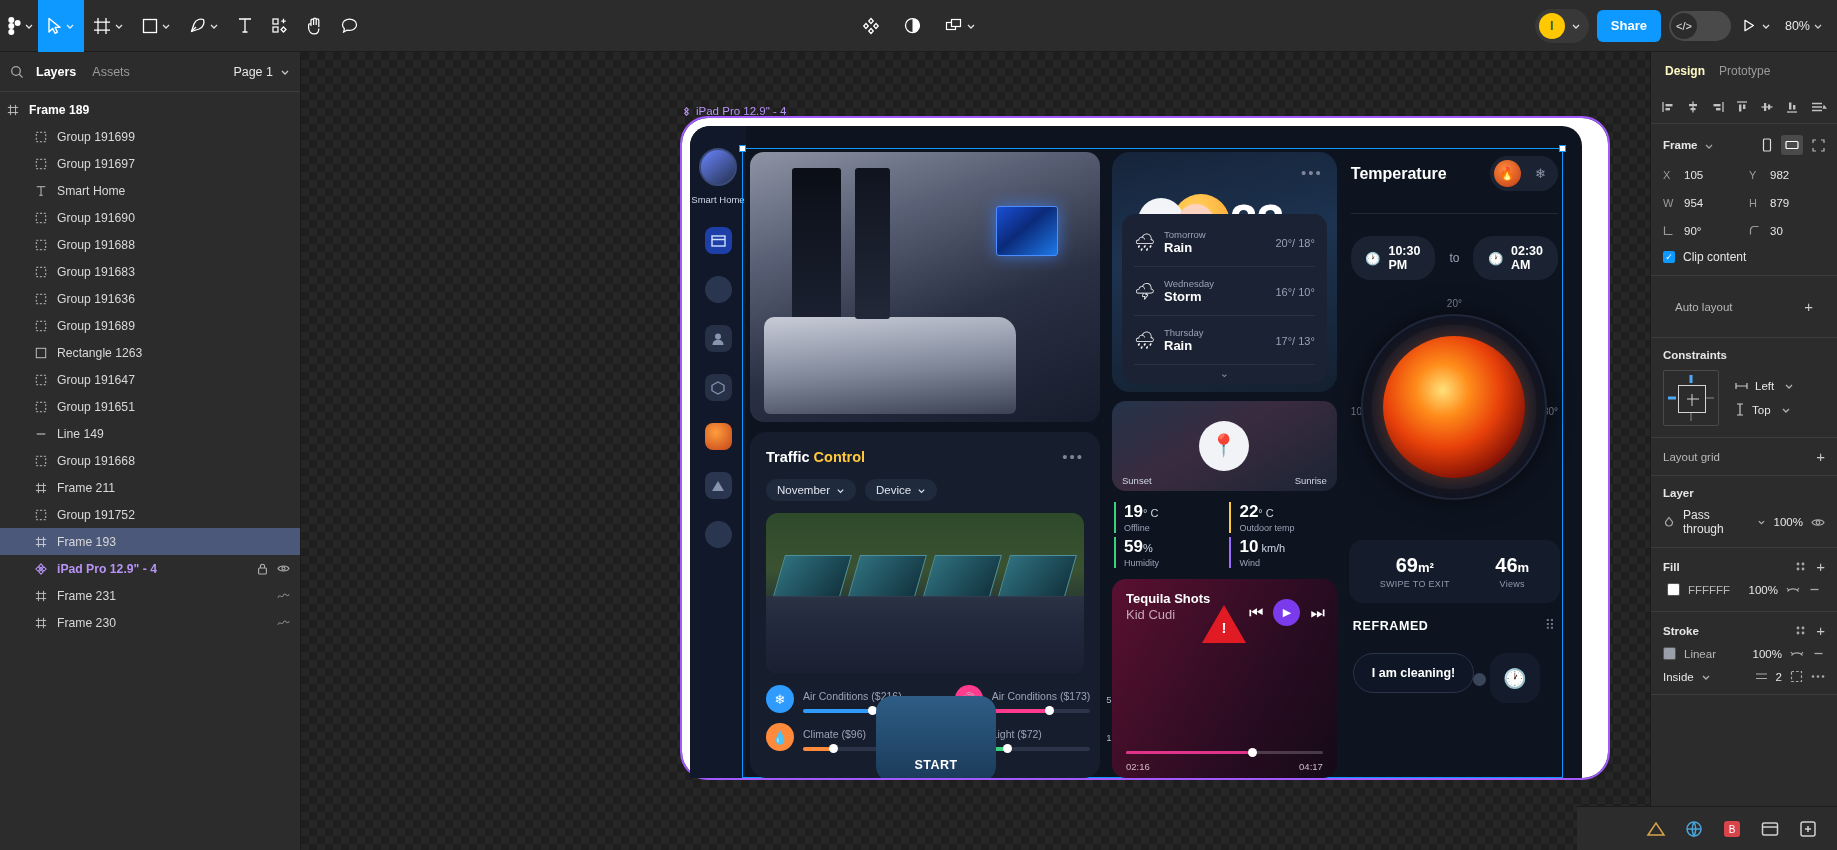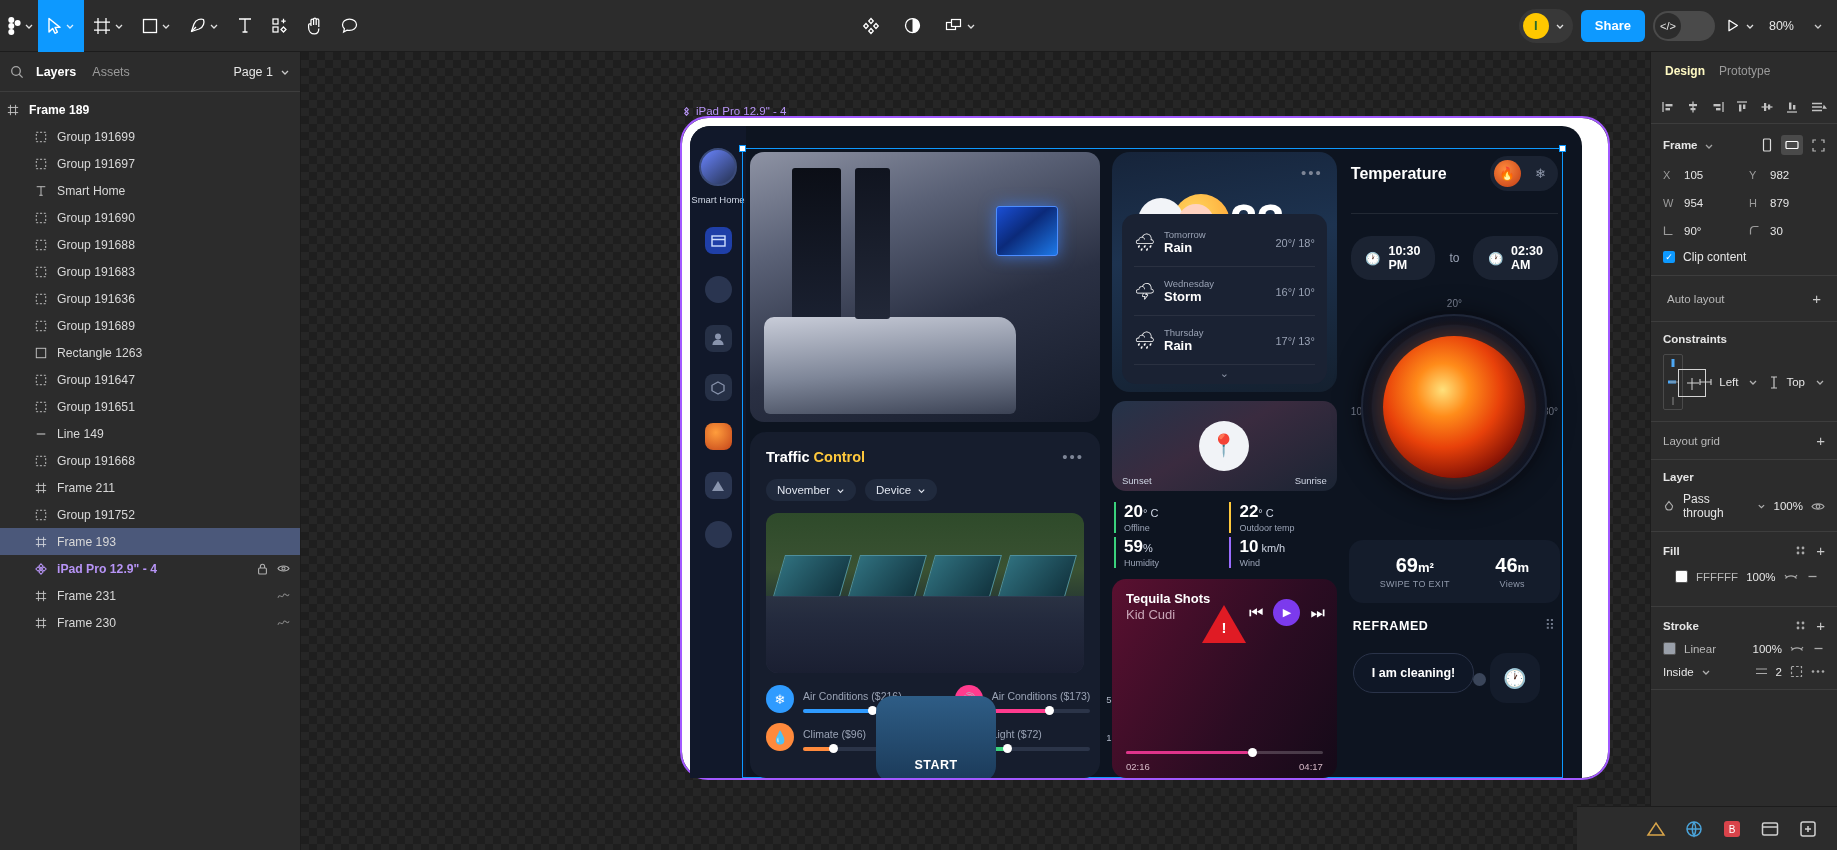--- a/index.html
+++ b/index.html
@@ -52,21 +52,21 @@
     width: 62px; height: 30px; border-radius: 16px; background: #4a4a4a;
     display: flex; align-items: center; padding: 2px; cursor: pointer;
   }
   .code-knob {
     width: 26px; height: 26px; border-radius: 50%; background: #2c2c2c;
     display: flex; align-items: center; justify-content: center;
     font-size: 11px; color: #e6e6e6;
   }
   .present { display: flex; align-items: center; gap: 2px; cursor: pointer; padding: 0 2px; }
   .zoom-level {
-    font-size: 12.5px; color: #e6e6e6; display: flex; align-items: center; gap: 16px;
+    font-size: 12.5px; color: #e6e6e6; display: flex; align-items: center; gap: 0;
     cursor: pointer; padding-left: 4px;
   }
 
   
   .body-row { display: flex; flex: 1 1 auto; min-height: 0; }
 
   
   .left-panel {
     width: 301px; flex: 0 0 301px; background: #2c2c2c;
     display: flex; flex-direction: column; border-right: 1px solid #1c1c1c;
@@ -461,21 +461,21 @@
   .cbox .inner::before, .cbox .inner::after {
     content:""; position: absolute; background: #d4d4d4;
   }
   .cbox .inner::before { left: 50%; top: 8px; width: 1px; height: 12px; transform: translateX(-.5px); }
   .cbox .inner::after { top: 50%; left: 8px; height: 1px; width: 12px; transform: translateY(-.5px); }
   .cb-arm { position: absolute; background: #8a8a8a; }
   .cb-arm.top { left: 50%; top: 4px; width: 3px; height: 8px; transform: translateX(-1.5px); background: #4ea8f5; }
   .cb-arm.bottom { left: 50%; bottom: 4px; width: 1px; height: 8px; transform: translateX(-.5px); }
   .cb-arm.left { top: 50%; left: 4px; height: 3px; width: 8px; transform: translateY(-1.5px); background: #4ea8f5; }
   .cb-arm.right { top: 50%; right: 4px; height: 1px; width: 8px; transform: translateY(-.5px); }
-  .c-selects { display: flex; flex-direction: row; gap: 11px; }
+  .c-selects { display: flex; flex-direction: column; gap: 11px; }
   .c-sel { display: flex; align-items: center; gap: 7px; font-size: 11.5px; color: #e6e6e6; cursor: pointer; }
   .swatch { width: 13px; height: 13px; border-radius: 2px; flex: 0 0 13px; border: 1px solid #555; }
   .val-row { display: flex; align-items: center; gap: 8px; margin-top: 8px; }
   .val-row .nm { font-size: 11.5px; color: #b8b8b8; }
   .val-row .pc { margin-left: auto; font-size: 11.5px; color: #e6e6e6; }
   .ico-btn { opacity: .8; cursor: pointer; display: flex; }
   .stroke-foot { display: flex; align-items: center; gap: 8px; margin-top: 10px; }
   .stroke-foot .lbl { font-size: 11.5px; color: #e6e6e6; display: flex; align-items: center; gap: 4px; cursor: pointer; }
   .stroke-foot .w { font-size: 11.5px; color: #e6e6e6; }
 
@@ -983,21 +983,21 @@
                   </div>
               </div>
 
               <div class="map-card">
                 <div class="map-pin">📍</div>
                 <div class="map-lbl l">Sunset</div>
                 <div class="map-lbl r">Sunrise</div>
               </div>
 
               <div class="metrics" id="metrics-grid">
-                  <div class="metric" style="border-left-color: rgb(58, 209, 124);"><b><span>20</span><i>° C</i></b><small>Offline</small></div>
+                  <div class="metric" style="border-left-color: rgb(58, 209, 124);"><b><span>19</span><i>° C</i></b><small>Offline</small></div>
                   <div class="metric" style="border-left-color: rgb(255, 201, 60);"><b><span>22</span><i>° C</i></b><small>Outdoor temp</small></div>
                   <div class="metric" style="border-left-color: rgb(58, 209, 124);"><b><span>59</span><i>%</i></b><small>Humidity</small></div>
                   <div class="metric" style="border-left-color: rgb(154, 108, 255);"><b><span>10</span><i> km/h</i></b><small>Wind</small></div>
                 </div>
 
               <div class="music-card">
                 <div class="mc-title">Tequila Shots</div>
                 <div class="mc-artist">Kid Cudi</div>
                 <div class="warn-tri">
                     <em>!</em>
@@ -1191,21 +1191,21 @@
             <span class="v">30</span>
           </div>
         </div>
         <div class="rp-row">
           <span class="chk">✓</span>
           <span class="rp-label">Clip content</span>
         </div>
       </div>
 
       <div class="rp-sec">
-        <div class="rp-sec-head" style="margin:4px">
+        <div class="rp-sec-head" style="margin:12px">
           <div class="rp-sec-title dim">Auto layout</div>
           <div class="rp-head-right">
               <span class="plus">+</span>
             </div>
         </div>
       </div>
 
       <div class="rp-sec">
         <div class="rp-sec-head">
           <div class="rp-sec-title">Constraints</div>
@@ -1282,21 +1282,21 @@
                 <svg width="13" height="13" viewBox="0 0 13 13" fill="#c9c9c9">
                   <circle cx="4" cy="4" r="1.4"></circle>
                   <circle cx="9" cy="4" r="1.4"></circle>
                   <circle cx="4" cy="9" r="1.4"></circle>
                   <circle cx="9" cy="9" r="1.4"></circle>
                 </svg>
               </span>
             <span class="plus">+</span>
           </div>
         </div>
-        <div class="val-row" style="margin:12px">
+        <div class="val-row" style="margin:4px">
           <span class="swatch" id="fill-swatch" style="background: rgb(255, 255, 255);"></span>
           <span class="nm">FFFFFF</span>
           <span class="pc">100%</span>
           <span class="ico-btn">
               <svg width="14" height="11" viewBox="0 0 14 11" fill="none" stroke="#c9c9c9" stroke-width="1.2">
                 <path d="M1.5 7.5 C4 4 10 4 12.5 7.5"></path>
                 <path d="M1 4 L2.6 6 M13 4 L11.4 6"></path>
               </svg>
             </span>
           <span class="ico-btn">

